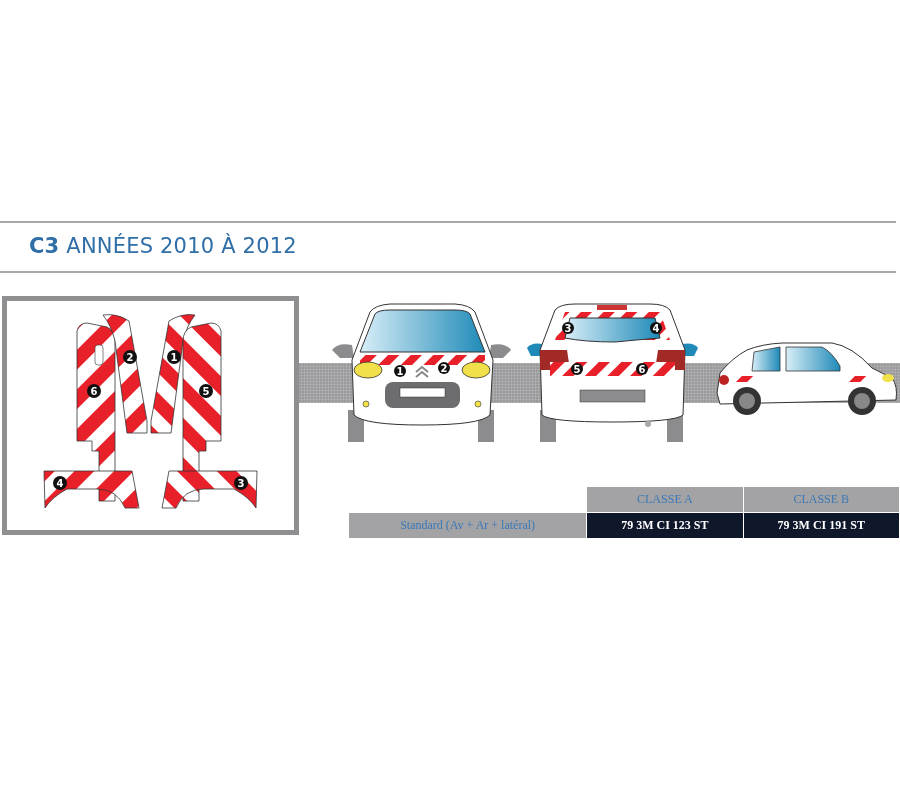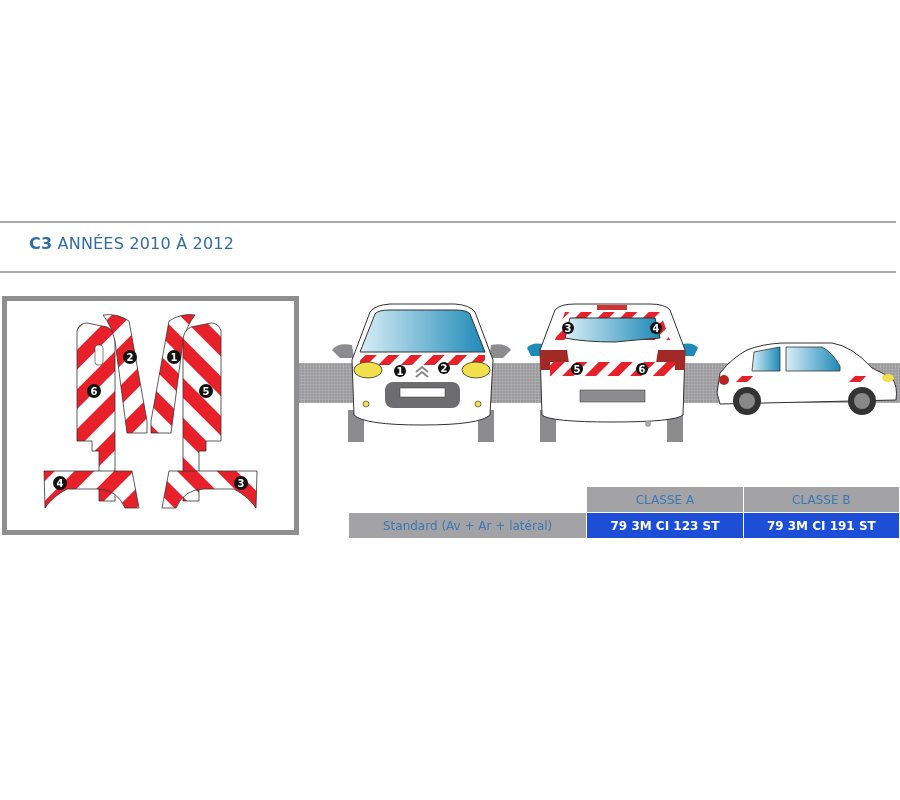--- a/index.html
+++ b/index.html
@@ -1,32 +1,32 @@
 <!DOCTYPE html>
 <html><head>
 <meta charset="utf-8">
 <style>
   html, body { margin:0; padding:0; }
   body { width:900px; height:800px; background:#ffffff; position:relative; overflow:hidden; font-family:"Liberation Sans", sans-serif; }
   .abs { position:absolute; }
   .rule { position:absolute; left:0; width:896px; height:2px; background:#a9a9ab; }
-  .title { position:absolute; left:29px; top:234px; font-size:16px; color:#2f6ea7; letter-spacing:0.2px; font-family:"DejaVu Sans", sans-serif; }
+  .title { position:absolute; left:29px; top:234px; font-size:21px; color:#2f6ea7; letter-spacing:0.2px; font-family:"DejaVu Sans", sans-serif; }
   .title b { font-weight:bold; }
   .title span.light { font-weight:normal; }
   .pieces-box { position:absolute; left:2px; top:296px; width:287px; height:229px; border:5px solid #8f8f91; background:#fff; }
   .road { position:absolute; left:295px; top:363px; width:605px; height:40px;
     background-color:#9b9b9d;
     background-image: repeating-linear-gradient(0deg, rgba(255,255,255,0.12) 0 1px, transparent 1px 3px), repeating-linear-gradient(90deg, rgba(255,255,255,0.12) 0 1px, transparent 1px 3px); }
   table.ref { position:absolute; left:348px; top:486px; border-collapse:collapse; font-family:"DejaVu Sans", sans-serif; font-size:12px; }
-  table.ref td { height:25px; text-align:center; padding:0; border:1px solid #ffffff; }
+  table.ref td { height:25px; text-align:center; padding:0; border:1px solid #ffffff;font-family:Liberation Serif, serif; }
   .hdr { background:#a3a3a5; color:#3a78b8; width:157px; }
   .rowlabel { background:#a3a3a5; color:#3a78b8; width:240px; }
   .blank { background:transparent; border:none !important; }
   .light-cell { background:#d5d5d7; color:#444; font-weight:bold; }
-  .dark-cell { background:#1d4ed8; color:#fff; font-weight:bold; }
+  .dark-cell { background:#0f172a; color:#fff; font-weight:bold; }
   .badge { font-family:"DejaVu Sans", sans-serif; font-weight:bold; }
 </style>
 </head>
 <body>
 
 <div class="rule" style="top:221px;"></div>
 <div class="title">
   <b>C3</b>
   <span class="light">ANNÉES 2010 À 2012</span>
 </div>

